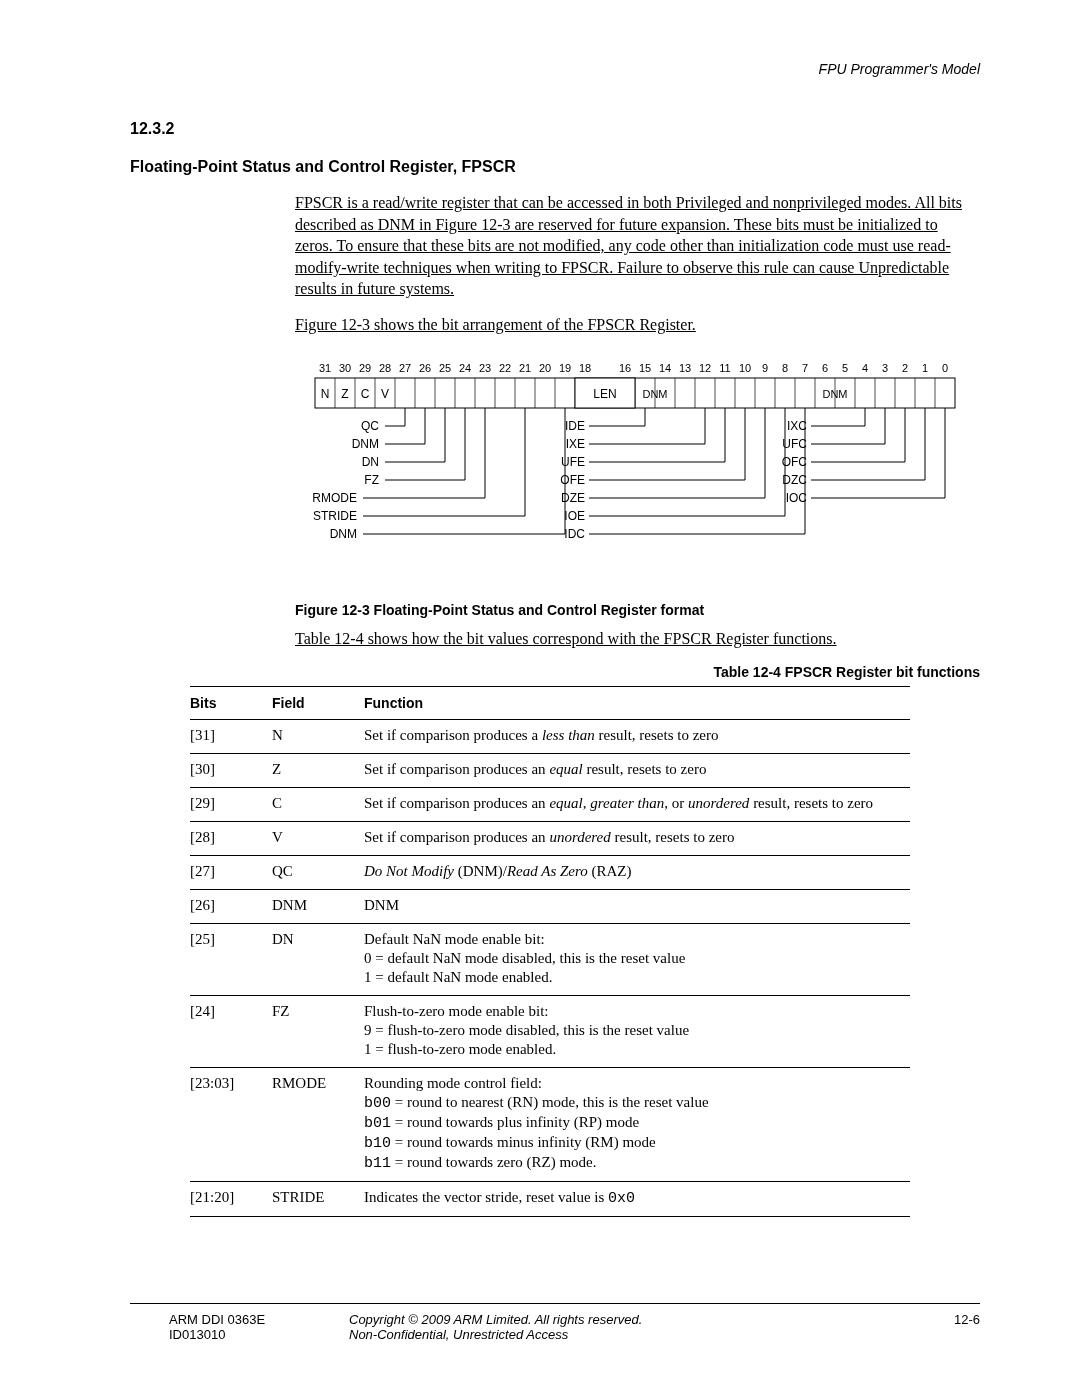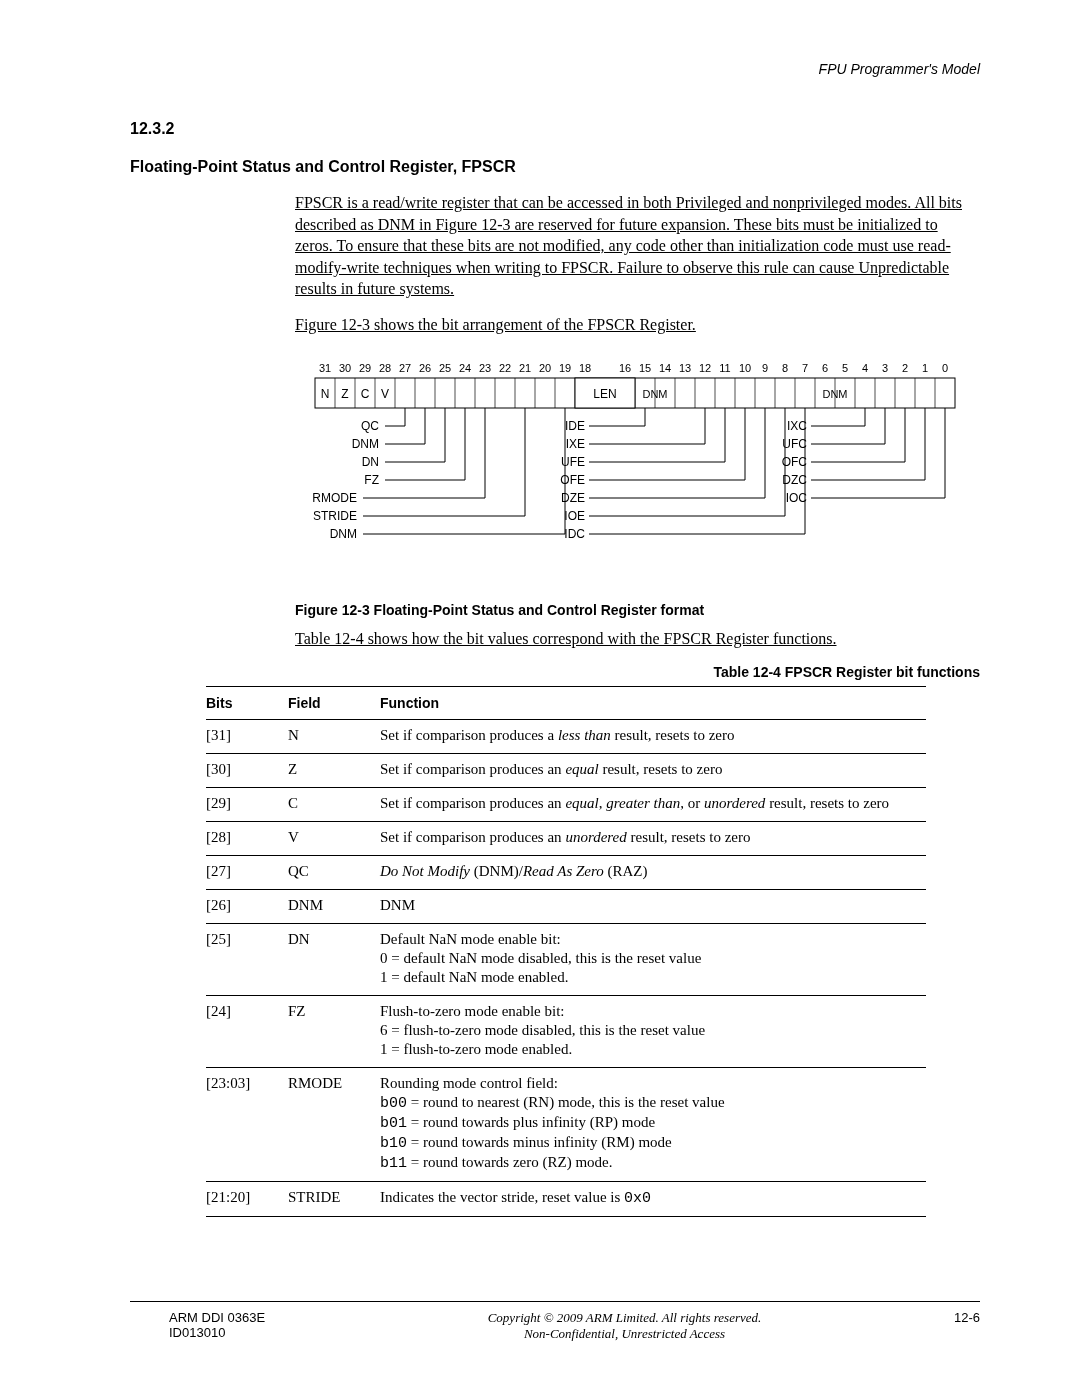--- a/index.html
+++ b/index.html
@@ -53,21 +53,21 @@
   }
   .tbl-caption {
     font-family: Arial, Helvetica, sans-serif;
     font-weight: bold;
     font-size: 14px;
     text-align: right;
     margin: 14px 0 4px 0;
   }
   svg { display: block; }
   .tbl {
-    margin-left: 76px;
+    margin-left: 60px;
     width: 720px;
     border-collapse: collapse;
     font-size: 15px;
   }
   .tbl th {
     font-family: Arial, Helvetica, sans-serif;
     font-weight: bold;
     text-align: left;
     padding: 8px 12px 8px 0;
     border-top: 1.5px solid #000;
@@ -91,21 +91,21 @@
     right: 100px;
     font-size: 13px;
     font-family: Arial, Helvetica, sans-serif;
   }
   .footer-rule {
     border: none;
     border-top: 1px solid #000;
     margin: 0 0 8px 0;
   }
   .footer-row { display: flex; justify-content: space-between; align-items: flex-start; margin-left: 39px; }
-  .footer-center { text-align: center; font-style: italic; flex: 1; font-family: Liberation Serif, serif; }
+  .footer-center { font-style: italic; flex: 1; }
   .footer-left { width: 180px; }
   .footer-right { width: 80px; text-align: right; }
 </style>
 </head>
 <body>
 
 <div class="page">
 
   <div class="running-head">FPU Programmer's Model</div>
 
@@ -332,21 +332,21 @@
               <div>1 = default NaN mode enabled.</div>
             </div>
           </td>
         </tr>
         <tr>
           <td class="bits">[24]</td>
           <td class="field">FZ</td>
           <td>
             <div class="func-lines">
               <div>Flush-to-zero mode enable bit:</div>
-              <div>6 = flush-to-zero mode disabled, this is the reset value</div>
+              <div>9 = flush-to-zero mode disabled, this is the reset value</div>
               <div>1 = flush-to-zero mode enabled.</div>
             </div>
           </td>
         </tr>
         <tr>
           <td class="bits">[23:03]</td>
           <td class="field">RMODE</td>
           <td>
             <div class="func-lines">
               <div>Rounding mode control field:</div>

